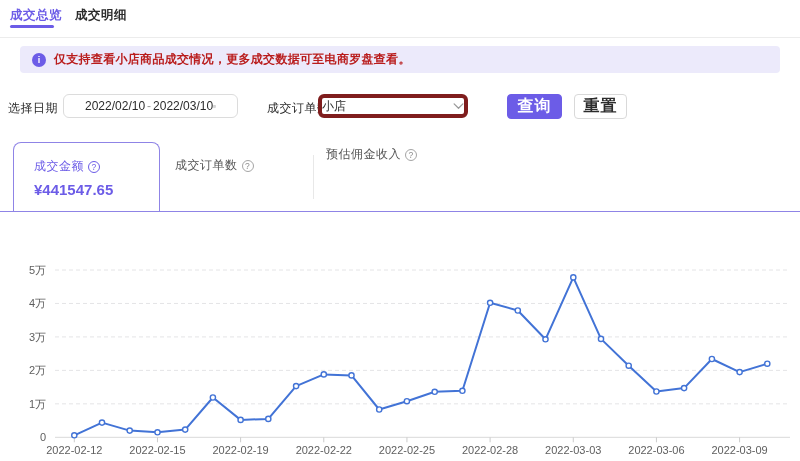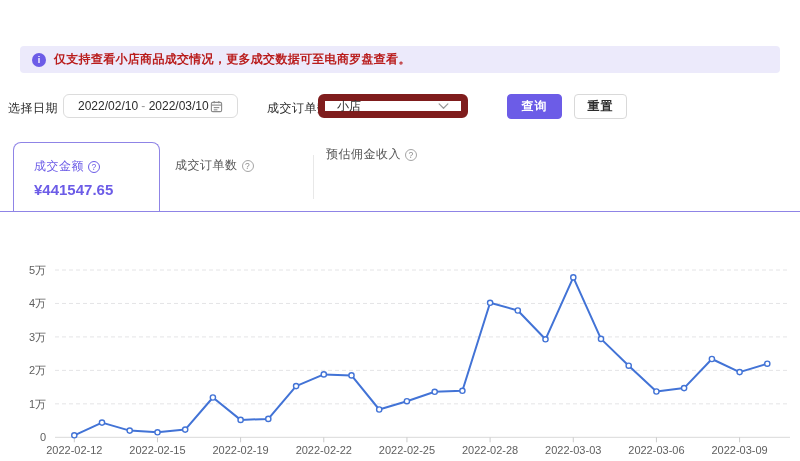--- a/index.html
+++ b/index.html
@@ -21,26 +21,26 @@
   .info-icon{width:14px;height:14px;border-radius:50%;background:var(--accent);color:#fff;font-size:9px;font-weight:700;
              display:inline-flex;align-items:center;justify-content:center;font-style:normal;flex:0 0 auto;}
   .banner-text{margin-left:8px;font-weight:700;font-size:12px;color:#b91c1c;letter-spacing:.3px;}
 
   
   .filters{position:absolute;top:94px;left:0;width:716px;height:26px;}
   .flabel{position:absolute;top:6px;font-size:12px;color:#2b2b2b;letter-spacing:.5px;}
   #date-label{left:8px;}
   #source-label{left:267px;}
   .date-input{position:absolute;left:63px;top:0;width:175px;height:24px;border:1px solid #dcdcdc;border-radius:6px;
-              box-sizing:border-box;display:flex;align-items:center;justify-content:space-between;padding:0 14px;cursor:pointer;background:#fff;}
+              box-sizing:border-box;display:flex;align-items:center;justify-content:space-between;padding:0 21px;cursor:pointer;background:#fff;}
   .date-input .dt{color:#2b2b2b;}
   .date-input .sep{color:#999;margin:0 2px;}
-  .select{position:absolute;left:318px;top:0;width:150px;height:24px;border:7px solid #7f1d1d;border-radius:6px;
-          box-sizing:border-box;display:flex;align-items:center;justify-content:space-between;padding:0 12px;cursor:pointer;background:#fff;}
-  .btn{position:absolute;top:0;height:25px;border-radius:4px;font-size:12px;font-weight:700;cursor:pointer;
+  .select{position:absolute;left:318px;top:0;width:150px;height:24px;border:4px solid #7f1d1d;border-radius:6px;
+          box-sizing:border-box;display:flex;align-items:center;justify-content:space-between;padding:0 0;cursor:pointer;background:#fff;}
+  .btn{position:absolute;top:0;height:25px;border-radius:4px;font-size:16px;font-weight:700;cursor:pointer;
        font-family:inherit;letter-spacing:1px;}
   .btn.primary{left:507px;width:55px;background:var(--accent);color:#fff;border:1px solid var(--accent);}
   .btn.plain{left:574px;width:53px;background:#fff;color:#2b2b2b;border:1px solid #d9d9d9;}
 
   
   .stats{position:absolute;top:0;left:0;width:800px;height:0;}
   .stats-line{position:absolute;top:211px;left:0;width:800px;height:1px;background:#8F84E6;}
   .card{position:absolute;cursor:pointer;}
   .card .card-label{font-size:12px;color:#555;display:flex;align-items:center;letter-spacing:.5px;}
   .card .card-value{margin-top:6px;font-size:15px;font-weight:700;color:#2b2b2b;}
@@ -59,20 +59,29 @@
   #chart{position:absolute;left:0;top:240px;width:800px;height:221px;}
   .ytick{font-size:11px;fill:#5e5e5e;}
   .xtick{font-size:11px;fill:#5e5e5e;}
   :root{--accent:#6C5CE7;}
 </style>
 </head>
 <body>
 
 <div class="page">
 
+  <div class="tabbar">
+    <div class="tab active" id="tab1">
+      <span>成交总览</span>
+      <span class="tab-underline"></span>
+    </div>
+    <div class="tab" id="tab2">
+      <span>成交明细</span>
+    </div>
+  </div>
 
   <div class="banner">
     <span class="info-icon">i</span>
     <span class="banner-text">仅支持查看小店商品成交情况，更多成交数据可至电商罗盘查看。</span>
   </div>
 
   <div class="filters">
     <span class="flabel" id="date-label">选择日期</span>
 
     <div class="date-input">

